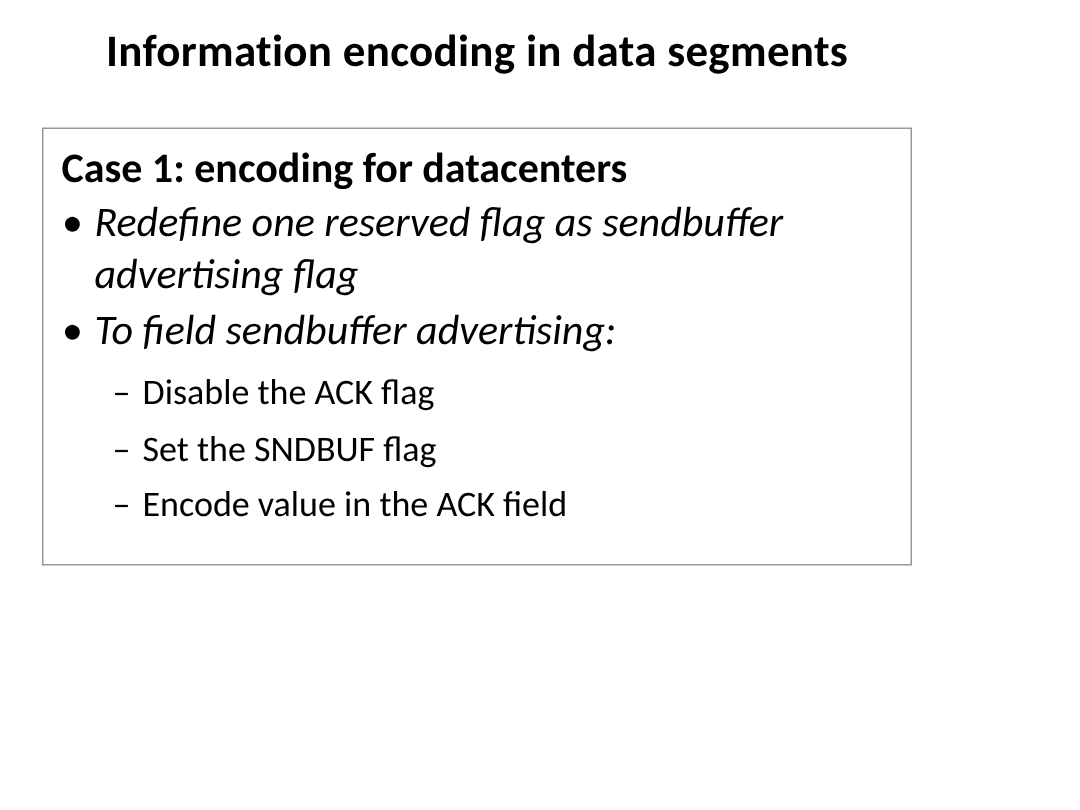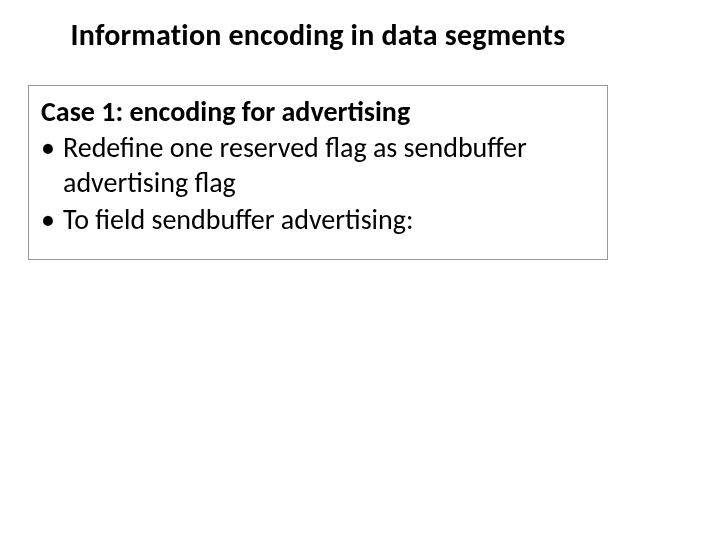--- a/index.html
+++ b/index.html
@@ -40,20 +40,21 @@
     margin: 0;
     padding: 0;
   }
   ul.bullets > li {
     font-size: 28px;
     font-weight: 400;
     line-height: 1.25;
     padding-left: 22px;
     text-indent: -22px;
     margin-top: 2px;
+    font-style: italic;
   }
   ul.bullets > li .dot {
     display: inline-block;
     width: 22px;
     text-indent: 0;
   }
   ul.sub {
     list-style: none;
     margin: 8px 0 0 0;
     padding: 0 0 0 34px;
@@ -72,25 +73,36 @@
     text-indent: 0;
   }
 </style>
 </head>
 <body>
 
 <div class="slide">
   <h1 class="title">Information encoding in data segments</h1>
 
   <div class="content-box">
-    <div class="subhead">Case 1: encoding for advertising</div>
+    <div class="subhead">Case 1: encoding for datacenters</div>
 
     <ul class="bullets">
       <li>
         <span class="dot">•</span><span>Redefine one reserved flag as sendbuffer advertising flag</span>
       </li>
       <li>
         <span class="dot">•</span><span>To field sendbuffer advertising:</span>
       </li>
     </ul>
 
+    <ul class="sub">
+      <li>
+        <span class="dash">–</span><span>Disable the ACK flag</span>
+      </li>
+      <li>
+        <span class="dash">–</span><span>Set the SNDBUF flag</span>
+      </li>
+      <li>
+        <span class="dash">–</span><span>Encode value in the ACK field</span>
+      </li>
+    </ul>
   </div>
 </div>
 
 </body></html>

